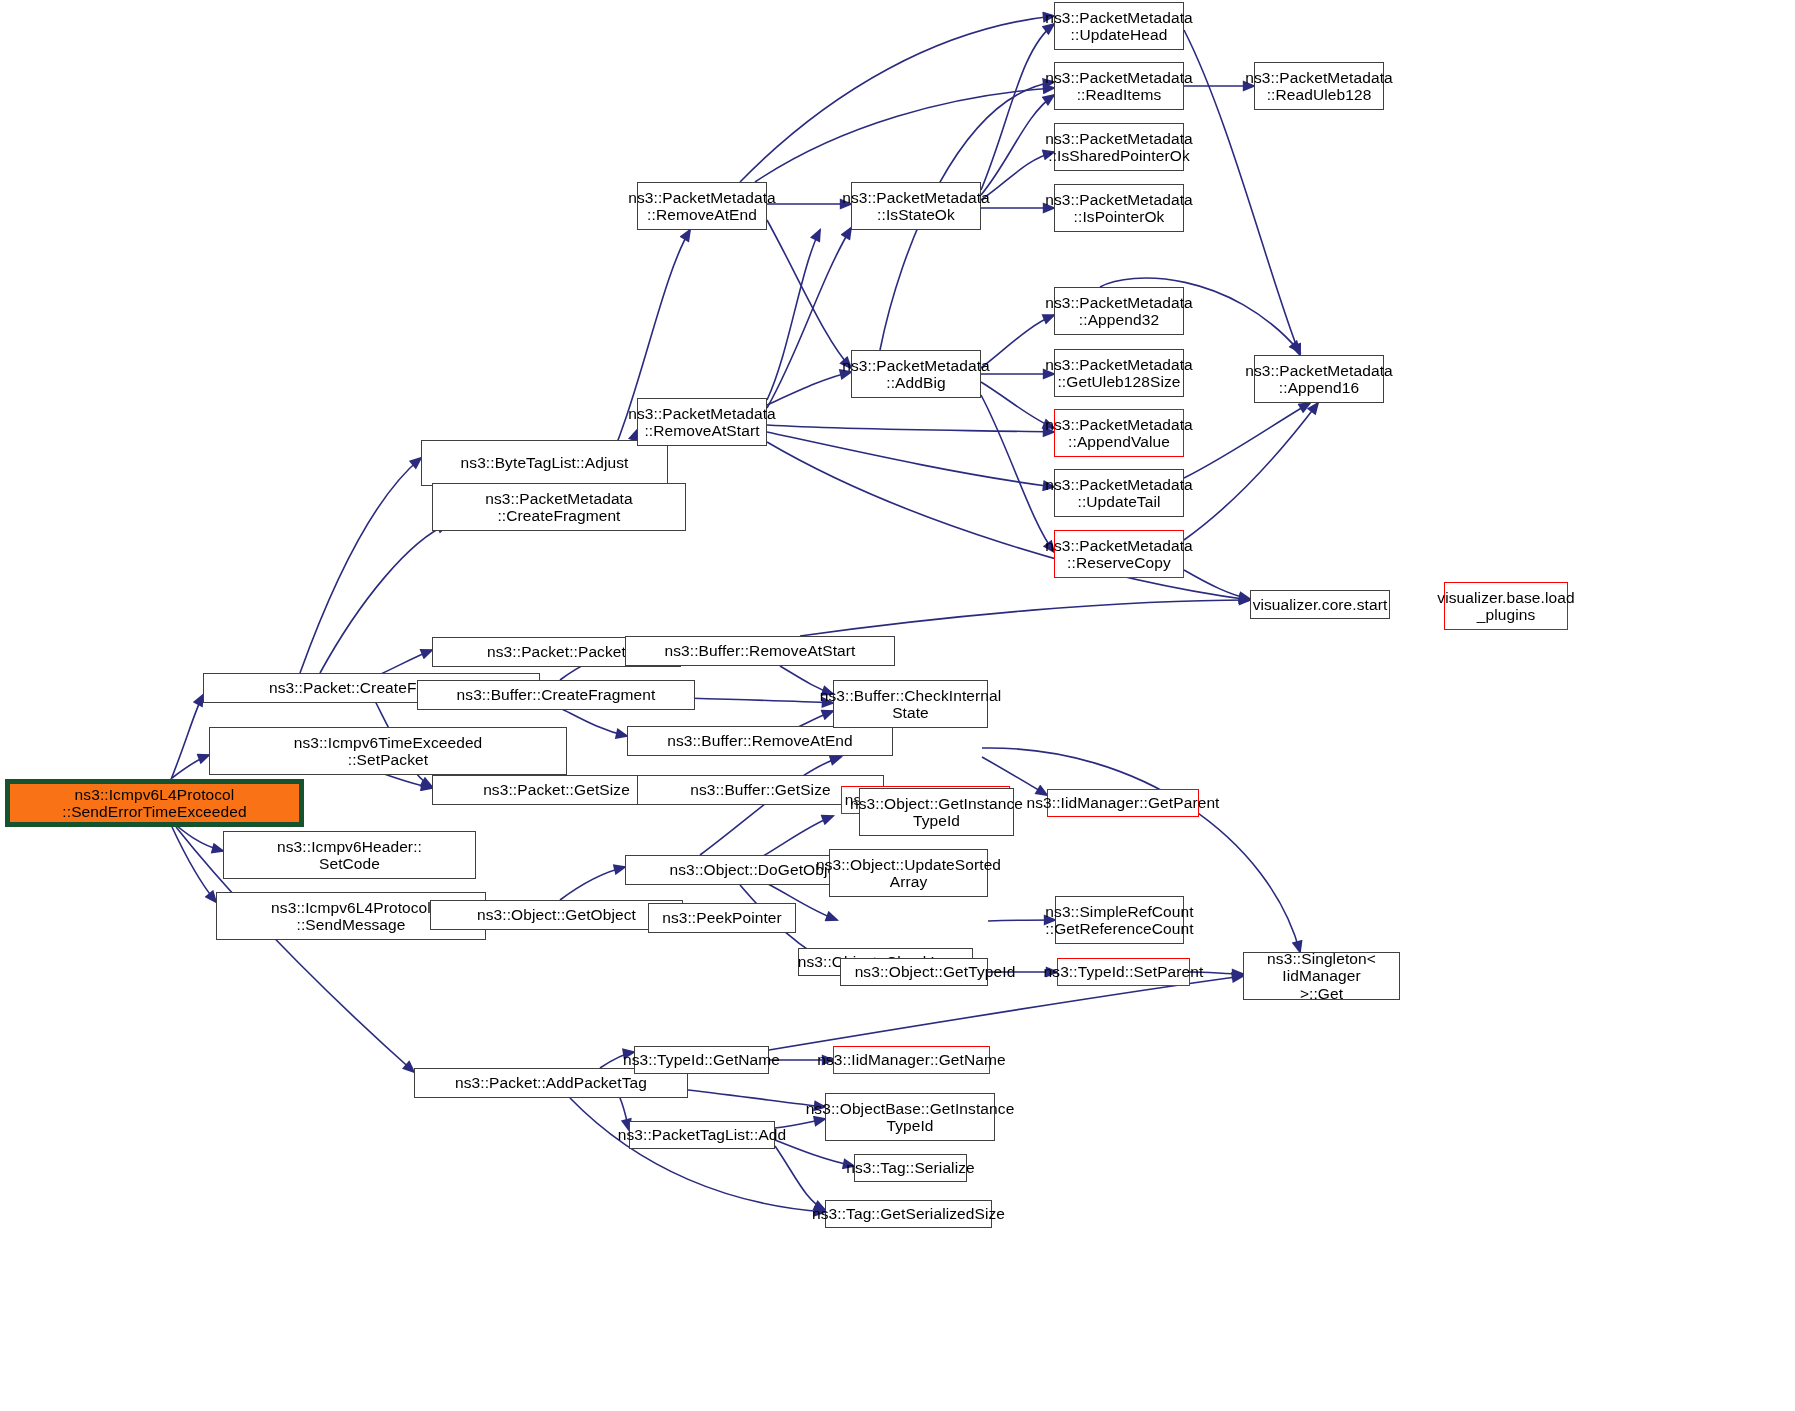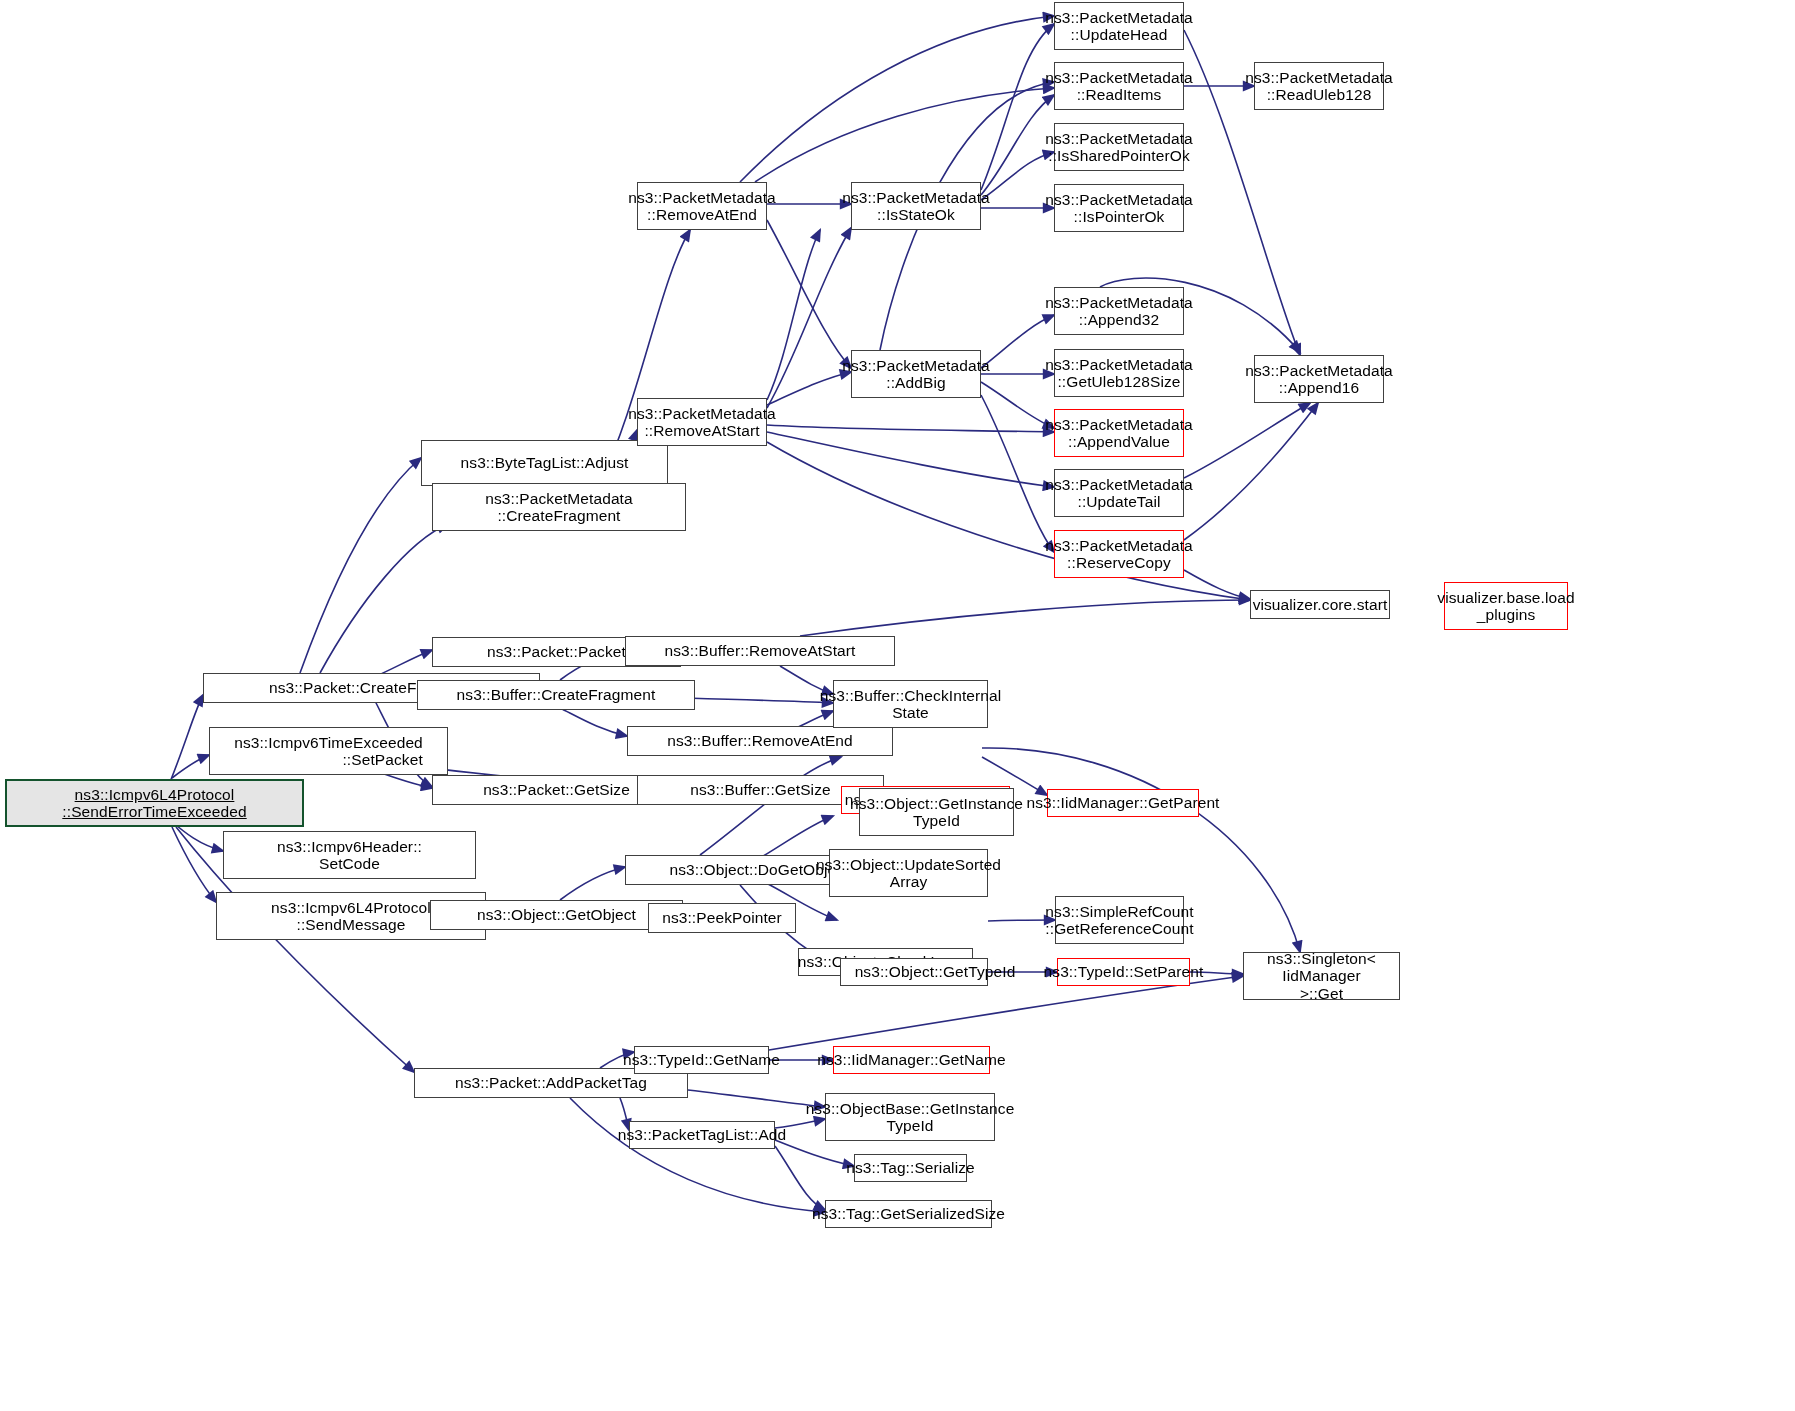--- a/index.html
+++ b/index.html
@@ -38,23 +38,22 @@
     line-height: 1.12;
     letter-spacing: 0.1px;
     padding: 0 3px;
     white-space: pre-line;
     z-index: 5;
   }
   .node.red {
     border: 1px solid #ff0000;
   }
   .node.root {
-    background: #e5e5e5;
-    border: 2px solid #14532d;
-    text-decoration: underline;
+    background: #f97316;
+    border: 5px solid #14532d;
   }
 </style>
 </head>
 <body>
 
 <div id="graph">
   <svg id="edge-layer" viewBox="0 0 1795 1411" xmlns="http://www.w3.org/2000/svg">
     <defs>
       <marker id="arrow" viewBox="0 0 12 10" refX="10" refY="5" markerWidth="9" markerHeight="7" orient="auto-start-reverse">
         <path d="M 0 0 L 12 5 L 0 10 z" fill="#2a2a7f"></path>
@@ -128,21 +127,21 @@
         <path d="M 1100,287 C 1130,270 1230,270 1300,352" fill="none" stroke="#2a2a7f" stroke-width="1.6" marker-end="url(#arrow)"></path>
         <path d="M 1184,478 C 1230,455 1280,420 1310,403" fill="none" stroke="#2a2a7f" stroke-width="1.6" marker-end="url(#arrow)"></path>
         <path d="M 1184,540 C 1240,500 1290,440 1318,403" fill="none" stroke="#2a2a7f" stroke-width="1.6" marker-end="url(#arrow)"></path>
         <path d="M 1184,570 C 1210,585 1230,595 1250,599" fill="none" stroke="#2a2a7f" stroke-width="1.6" marker-end="url(#arrow)"></path>
       </g>
   </svg>
   <div id="nodes">
       <div class="node root" style="left: 5px; top: 779px; width: 299px; height: 48px;">ns3::Icmpv6L4Protocol
 ::SendErrorTimeExceeded</div>
       <div class="node" style="left: 203px; top: 673px; width: 337px; height: 30px;">ns3::Packet::CreateFragment</div>
-      <div class="node" style="left: 209px; top: 727px; width: 239px; height: 48px; text-align: right;">ns3::Icmpv6TimeExceeded
+      <div class="node" style="left: 209px; top: 727px; width: 358px; height: 48px;">ns3::Icmpv6TimeExceeded
 ::SetPacket</div>
       <div class="node" style="left: 223px; top: 831px; width: 253px; height: 48px;">ns3::Icmpv6Header::
 SetCode</div>
       <div class="node" style="left: 216px; top: 892px; width: 270px; height: 48px;">ns3::Icmpv6L4Protocol
 ::SendMessage</div>
       <div class="node" style="left: 432px; top: 637px; width: 249px; height: 30px;">ns3::Packet::Packet</div>
       <div class="node" style="left: 417px; top: 680px; width: 278px; height: 30px;">ns3::Buffer::CreateFragment</div>
       <div class="node" style="left: 432px; top: 775px; width: 249px; height: 30px;">ns3::Packet::GetSize</div>
       <div class="node" style="left: 430px; top: 900px; width: 253px; height: 30px;">ns3::Object::GetObject</div>
       <div class="node" style="left: 414px; top: 1068px; width: 274px; height: 30px;">ns3::Packet::AddPacketTag</div>

